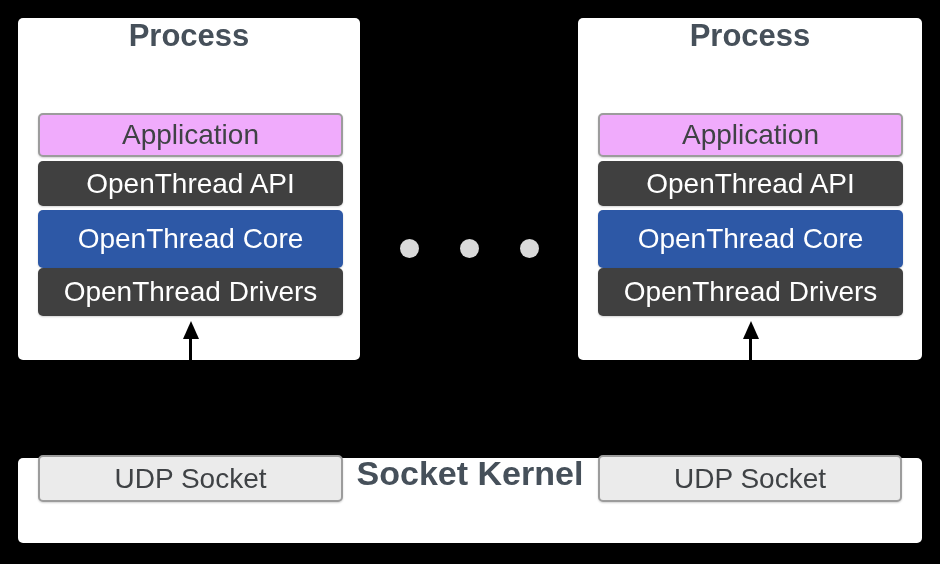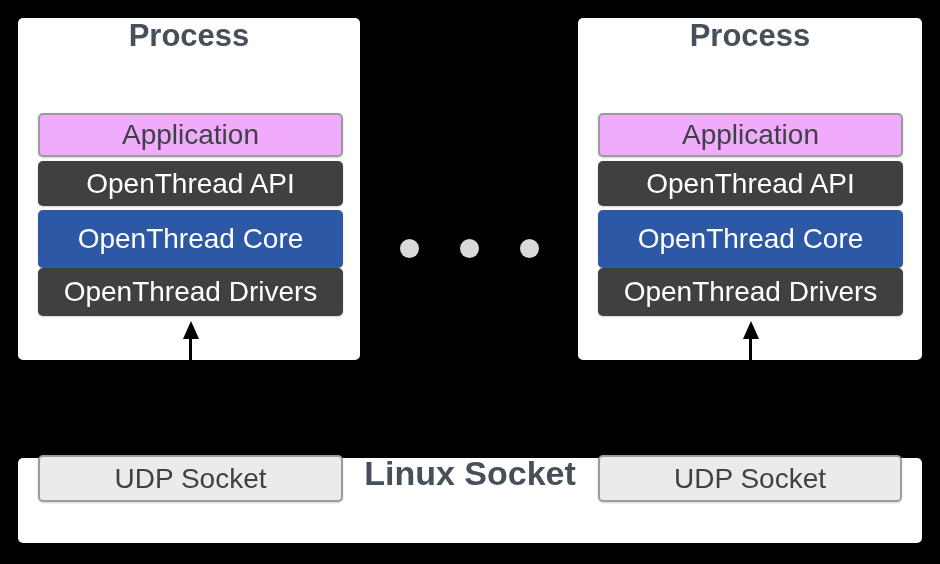--- a/index.html
+++ b/index.html
@@ -118,19 +118,19 @@
     <div class="up-arrow">
       <div class="head"></div>
       <div class="stem"></div>
     </div>
   </div>
 
   <div class="kernel-box">
     <div class="udp-box" id="udp-left">
       <span>UDP Socket</span>
     </div>
-    <div class="kernel-title">Linux Socket</div>
+    <div class="kernel-title">Socket Kernel</div>
     <div class="udp-box" id="udp-right">
       <span>UDP Socket</span>
     </div>
   </div>
 
 </div>
 
 </body></html>

